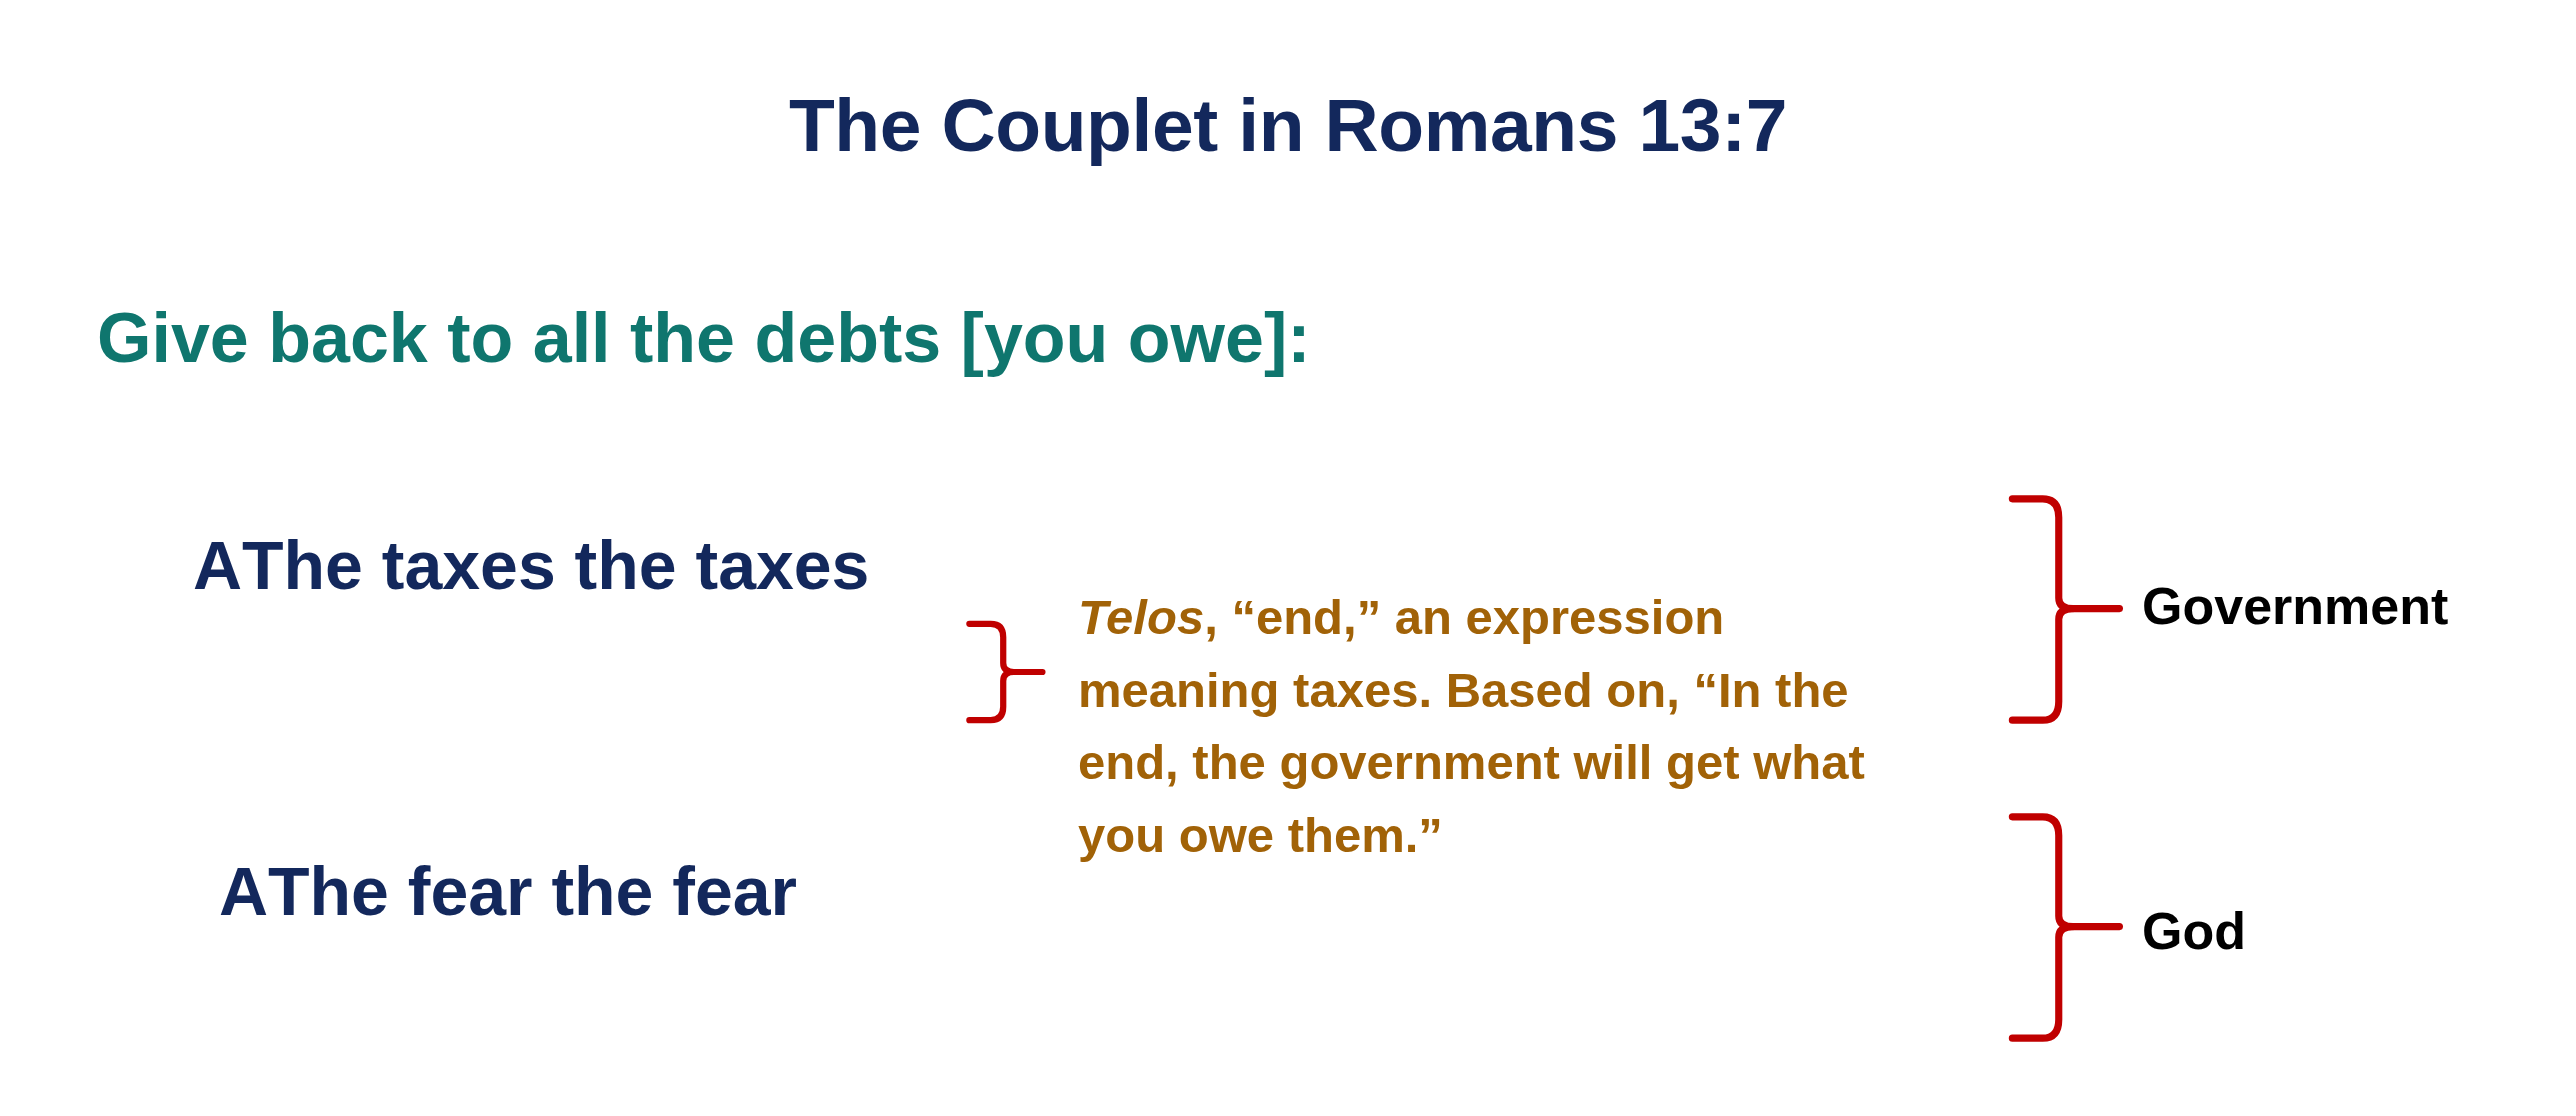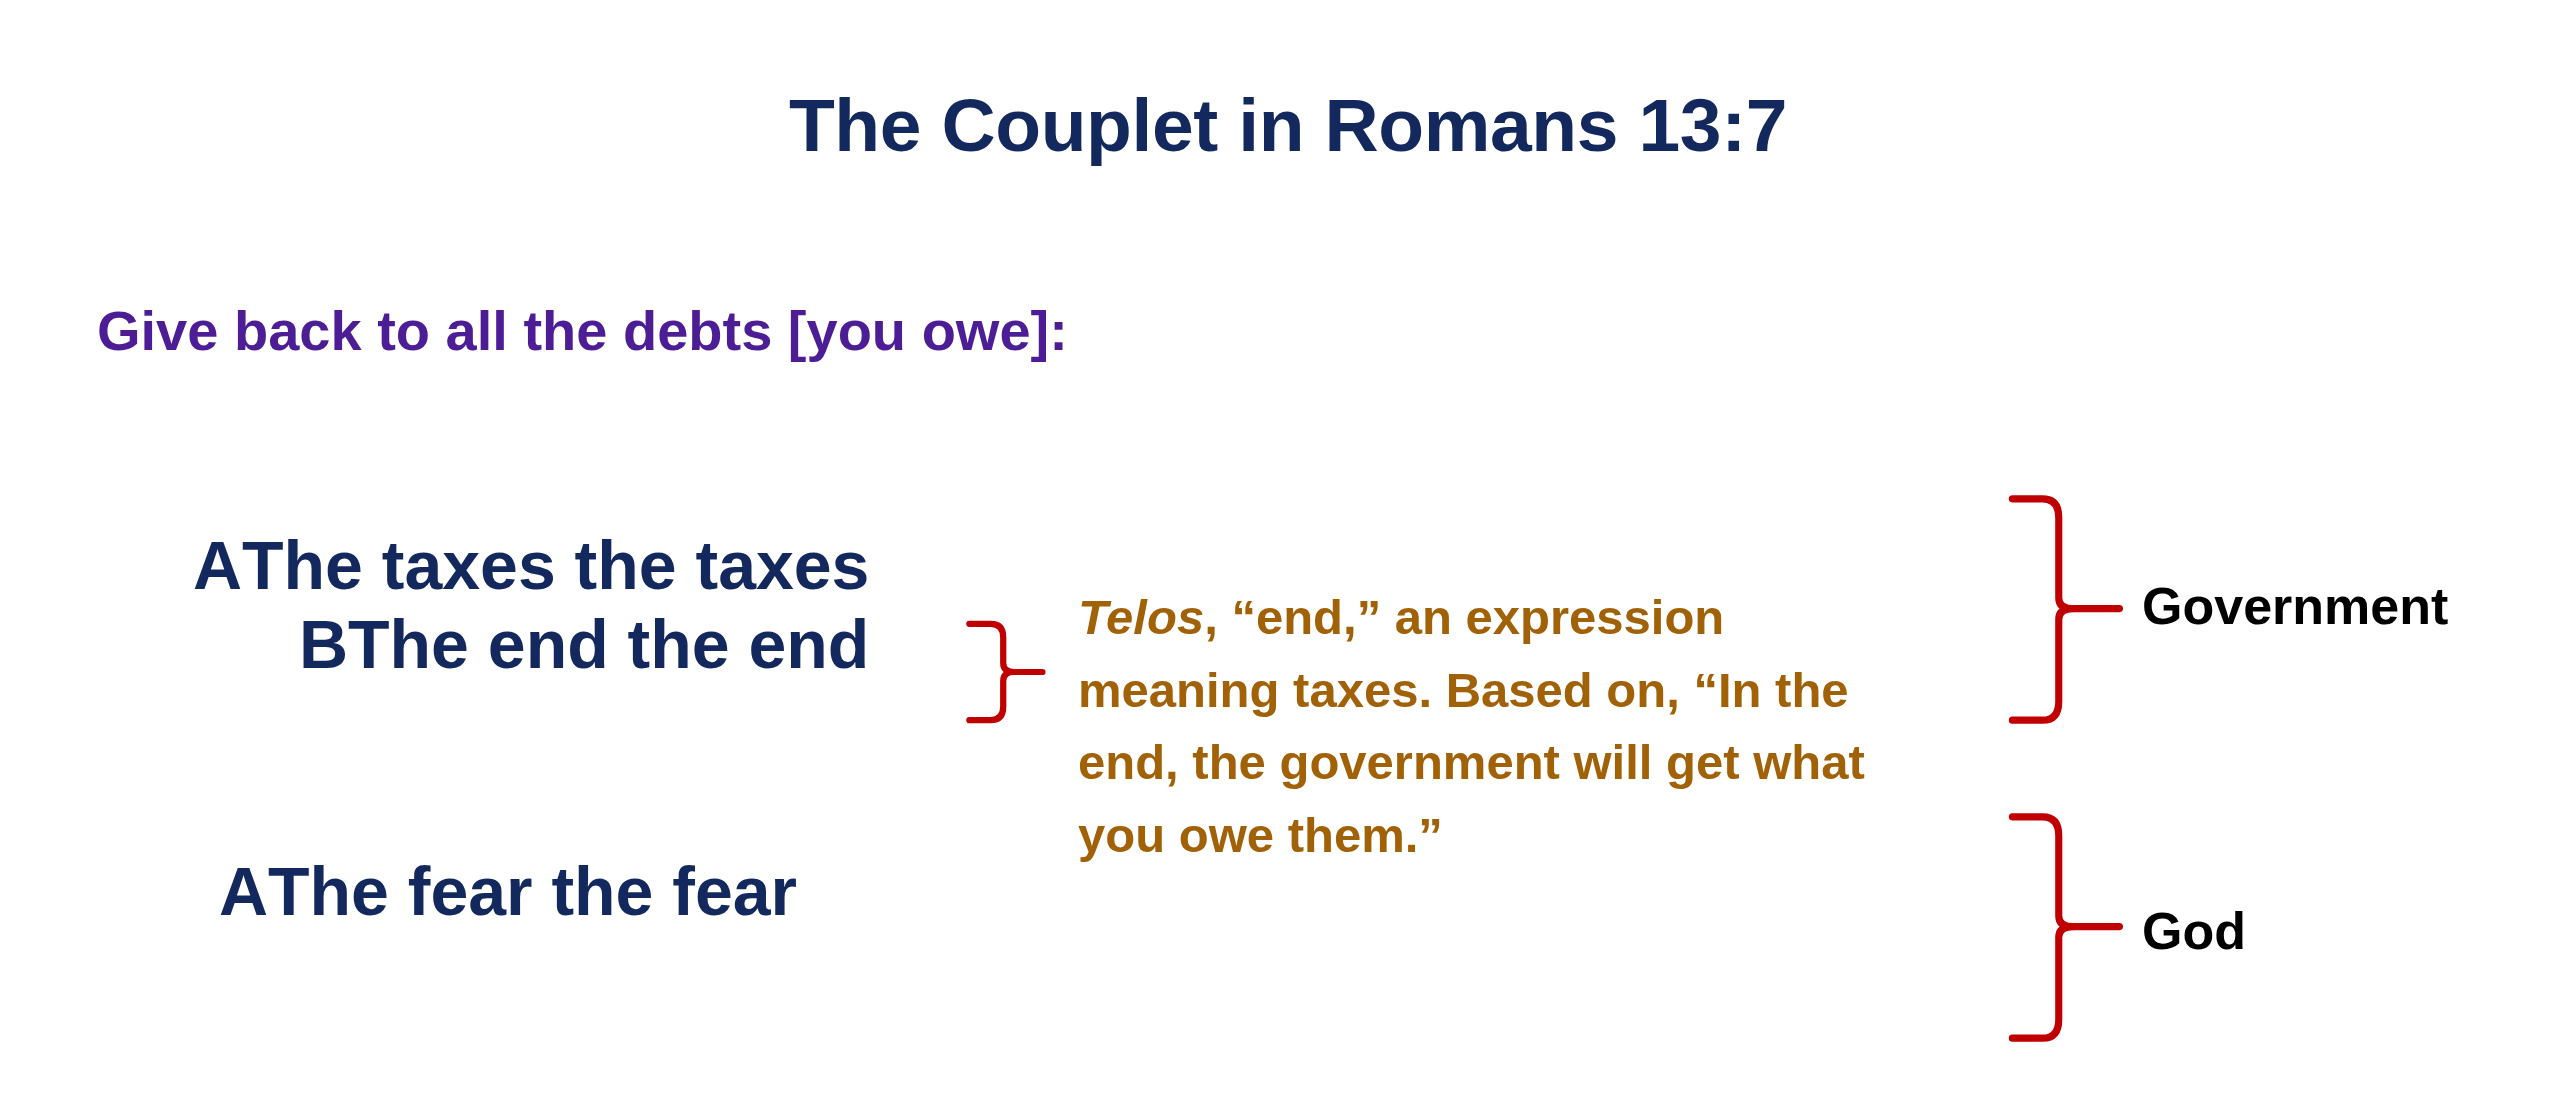--- a/index.html
+++ b/index.html
@@ -35,22 +35,22 @@
     letter-spacing: -0.4px;
     line-height: 1.05;
     white-space: nowrap;
   }
 
   
   .lead-line {
     position: absolute;
     left: 97px;
     top: 302px;
-    color: #4c1d95;
-    font-size: 56px;
+    color: #0f766e;
+    font-size: 70px;
     font-weight: bold;
     line-height: 1.05;
     white-space: nowrap;
   }
 
   
   .couplet {
     position: absolute;
     color: #13285C;
     font-size: 68px;
@@ -119,23 +119,20 @@
 <div id="slide">
 
   <div class="slide-title">The Couplet in Romans 13:7</div>
 
   <div class="lead-line">Give back to all the debts [you owe]:</div>
 
   <div class="couplet couplet-1">
     <span class="couplet-line">
       <span class="couplet-marker">A</span><span>The taxes the taxes</span>
     </span>
-    <span class="couplet-line">
-      <span class="couplet-marker">B</span><span>The end the end</span>
-    </span>
   </div>
 
   <div class="couplet couplet-2">
     <span class="couplet-line">
       <span class="couplet-marker">A</span><span>The fear the fear</span>
     </span>
   </div>
 
   <div class="note"><span class="note-term">Telos</span><span>, “end,” an expression meaning taxes.  Based on, “In the end, the government will get what you owe them.”</span></div>
 

